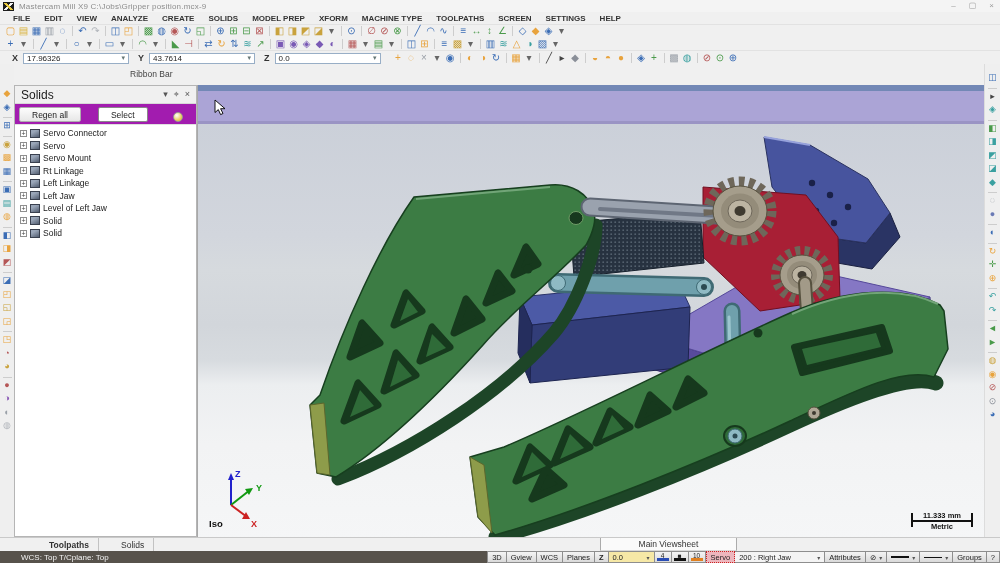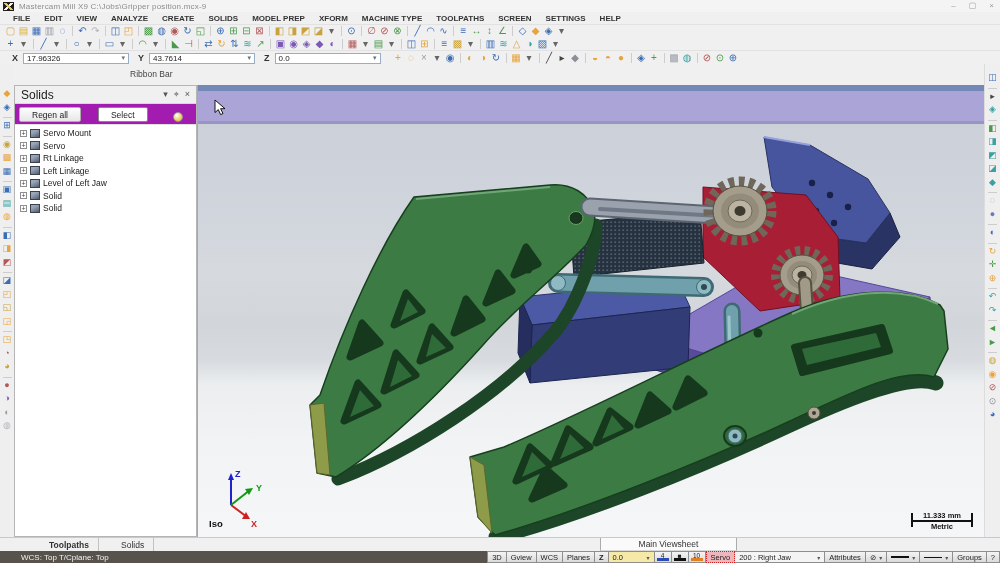--- a/index.html
+++ b/index.html
@@ -345,36 +345,46 @@
   </div>
   <div class="pbtns">
     <span class="pbtn">Regen all</span>
     <span class="pbtn sel">Select</span>
     <span class="lamp"></span>
   </div>
   <div id="tree">
       <div class="trow">
         <span class="texp">+</span>
         <span class="ticon"></span>
+        <span class="tlabel">Servo Connector</span>
+      </div>
+      <div class="trow">
+        <span class="texp">+</span>
+        <span class="ticon"></span>
+        <span class="tlabel">Servo</span>
+      </div>
+      <div class="trow">
+        <span class="texp">+</span>
+        <span class="ticon"></span>
         <span class="tlabel">Servo Mount</span>
       </div>
       <div class="trow">
         <span class="texp">+</span>
         <span class="ticon"></span>
-        <span class="tlabel">Servo</span>
-      </div>
-      <div class="trow">
-        <span class="texp">+</span>
-        <span class="ticon"></span>
         <span class="tlabel">Rt Linkage</span>
       </div>
       <div class="trow">
         <span class="texp">+</span>
         <span class="ticon"></span>
         <span class="tlabel">Left Linkage</span>
+      </div>
+      <div class="trow">
+        <span class="texp">+</span>
+        <span class="ticon"></span>
+        <span class="tlabel">Left Jaw</span>
       </div>
       <div class="trow">
         <span class="texp">+</span>
         <span class="ticon"></span>
         <span class="tlabel">Level of Left Jaw</span>
       </div>
       <div class="trow">
         <span class="texp">+</span>
         <span class="ticon"></span>
         <span class="tlabel">Solid</span>

